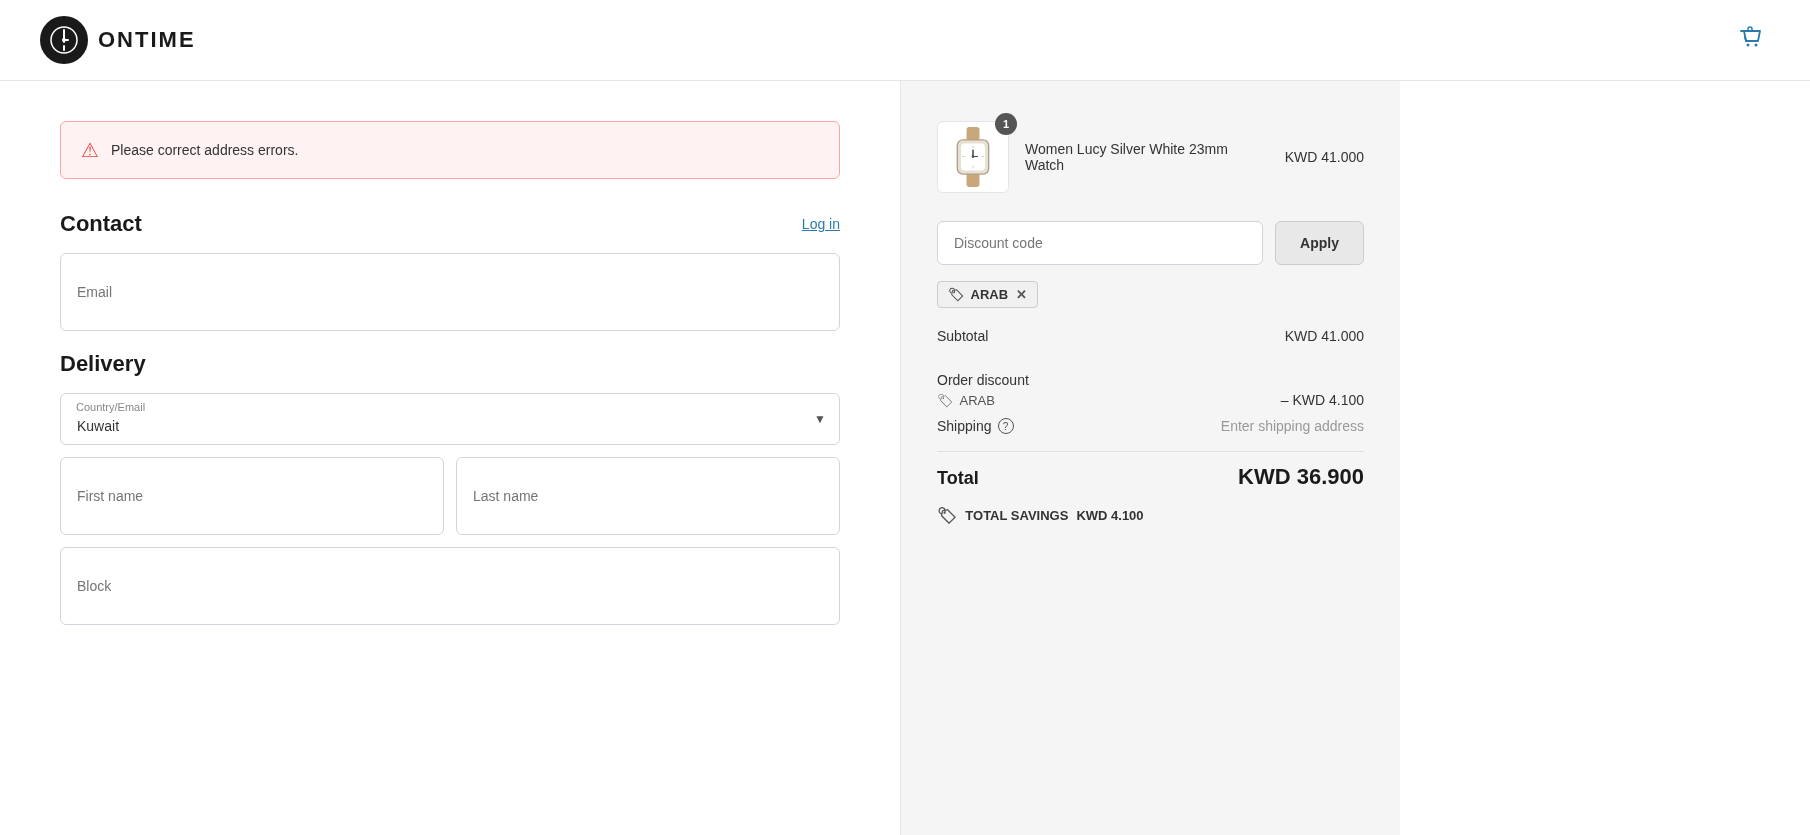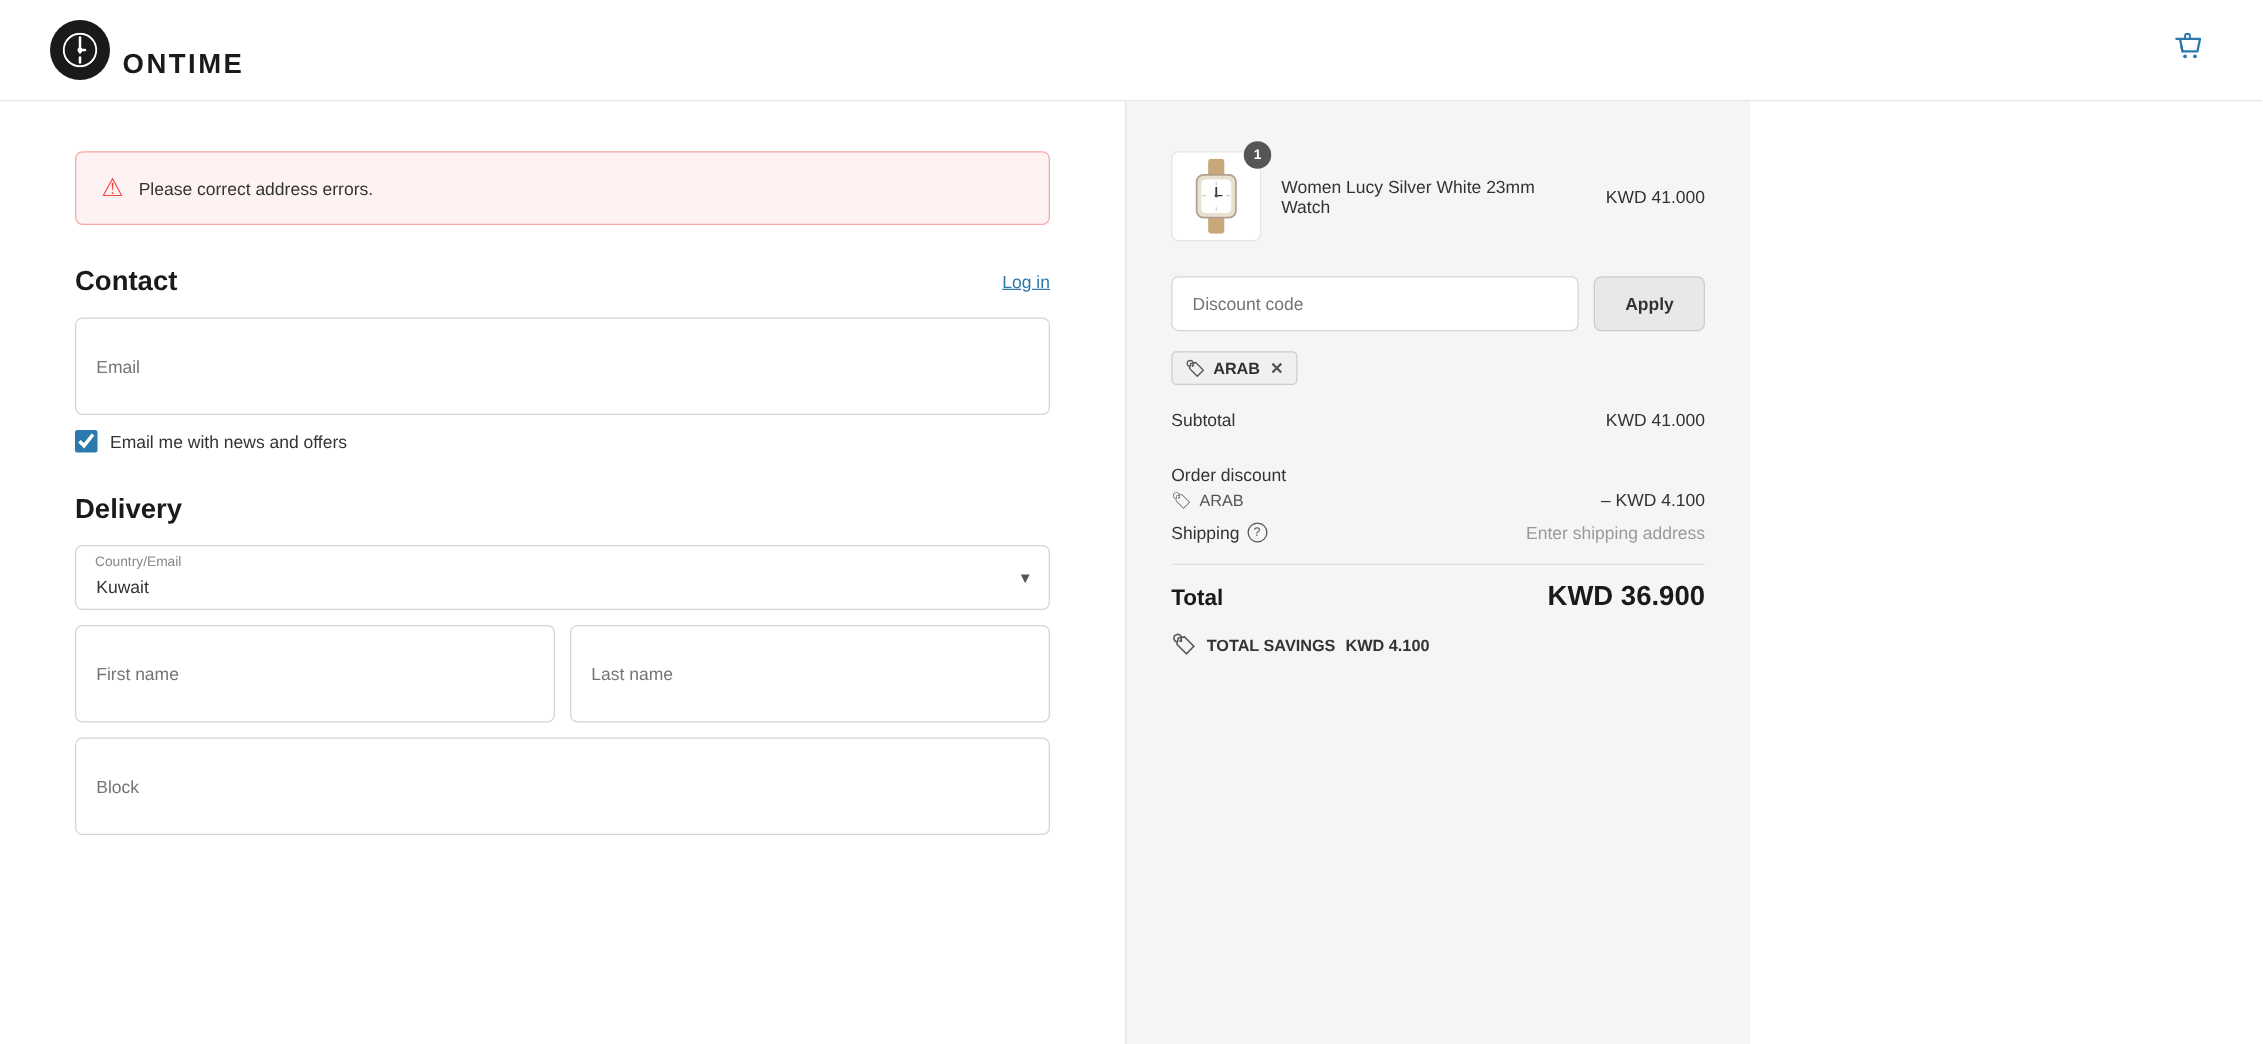--- a/index.html
+++ b/index.html
@@ -9,21 +9,21 @@
     .header {
       display: flex;
       align-items: center;
       justify-content: space-between;
       padding: 16px 40px;
       border-bottom: 1px solid #e5e5e5;
       background: #fff;
     }
     .logo-area {
       display: flex;
-      align-items: flex-end;
+      align-items: center;
       gap: 10px;
     }
     .logo-circle {
       width: 48px;
       height: 48px;
       background: #1a1a1a;
       border-radius: 50%;
       display: flex;
       align-items: center;
       justify-content: center;
@@ -403,24 +403,20 @@
     </div>
 
     
     <div class="section-header">
       <h2 class="section-title">Contact</h2>
       <button class="log-in-link">Log in</button>
     </div>
 
     <input type="email" class="form-field" placeholder="Email" style="">
 
-    <div class="checkbox-row">
-      <input type="checkbox" id="newsletter-cb" checked="" style="">
-      <label for="newsletter-cb" class="checkbox-label">Email me with news and offers</label>
-    </div>
 
     
     <div class="delivery-section">
       <h2 class="section-title" style="margin-bottom:16px;">Delivery</h2>
 
       <div class="select-with-label">
         <span class="country-label">Country/Email</span>
         <select>
           <option>Kuwait</option>
         </select>

